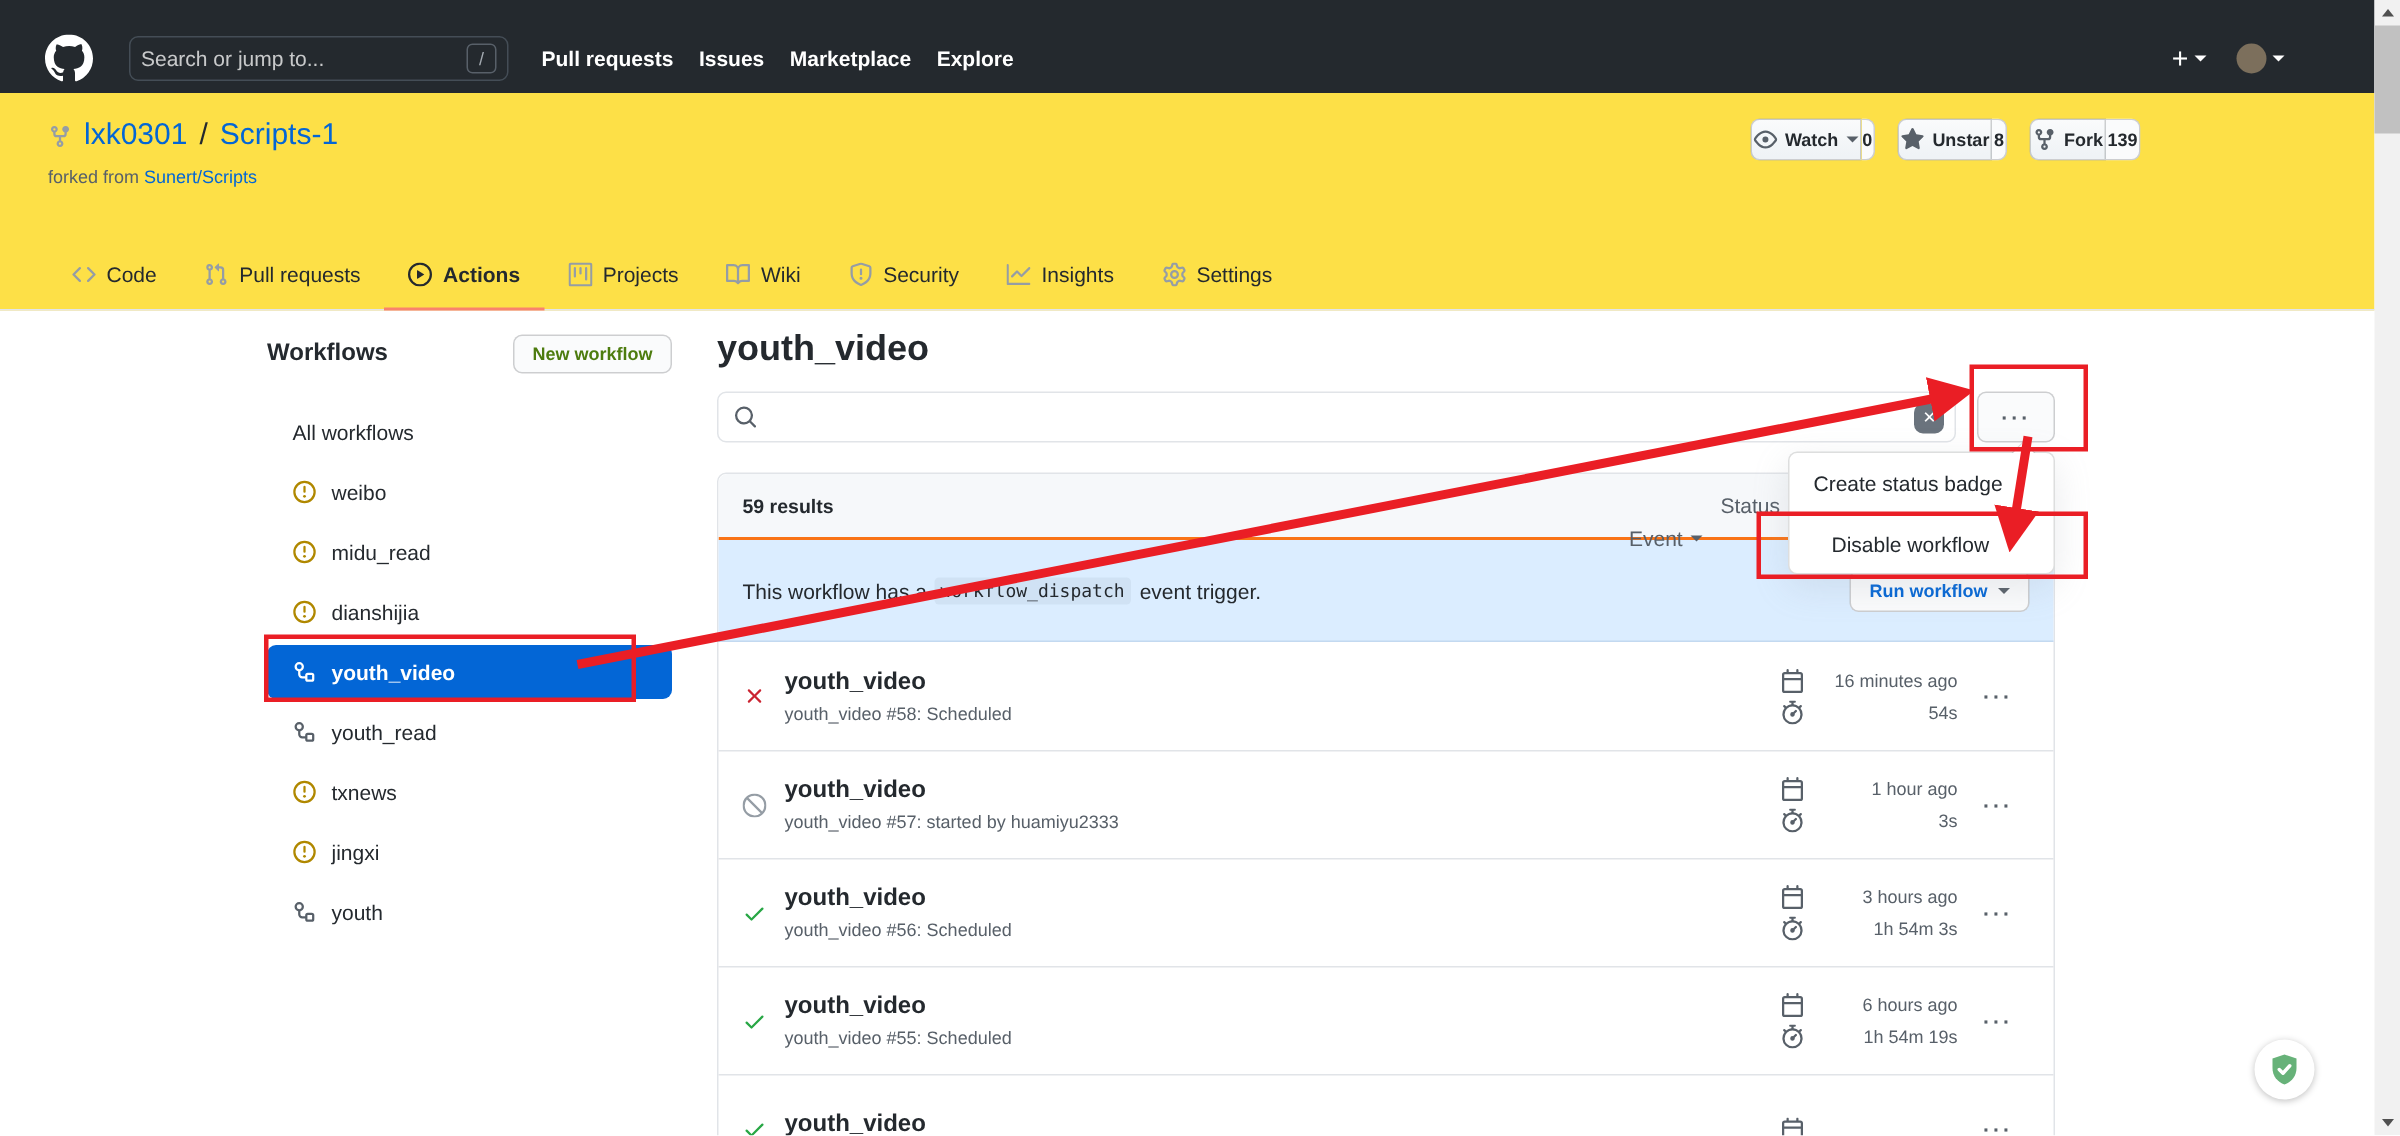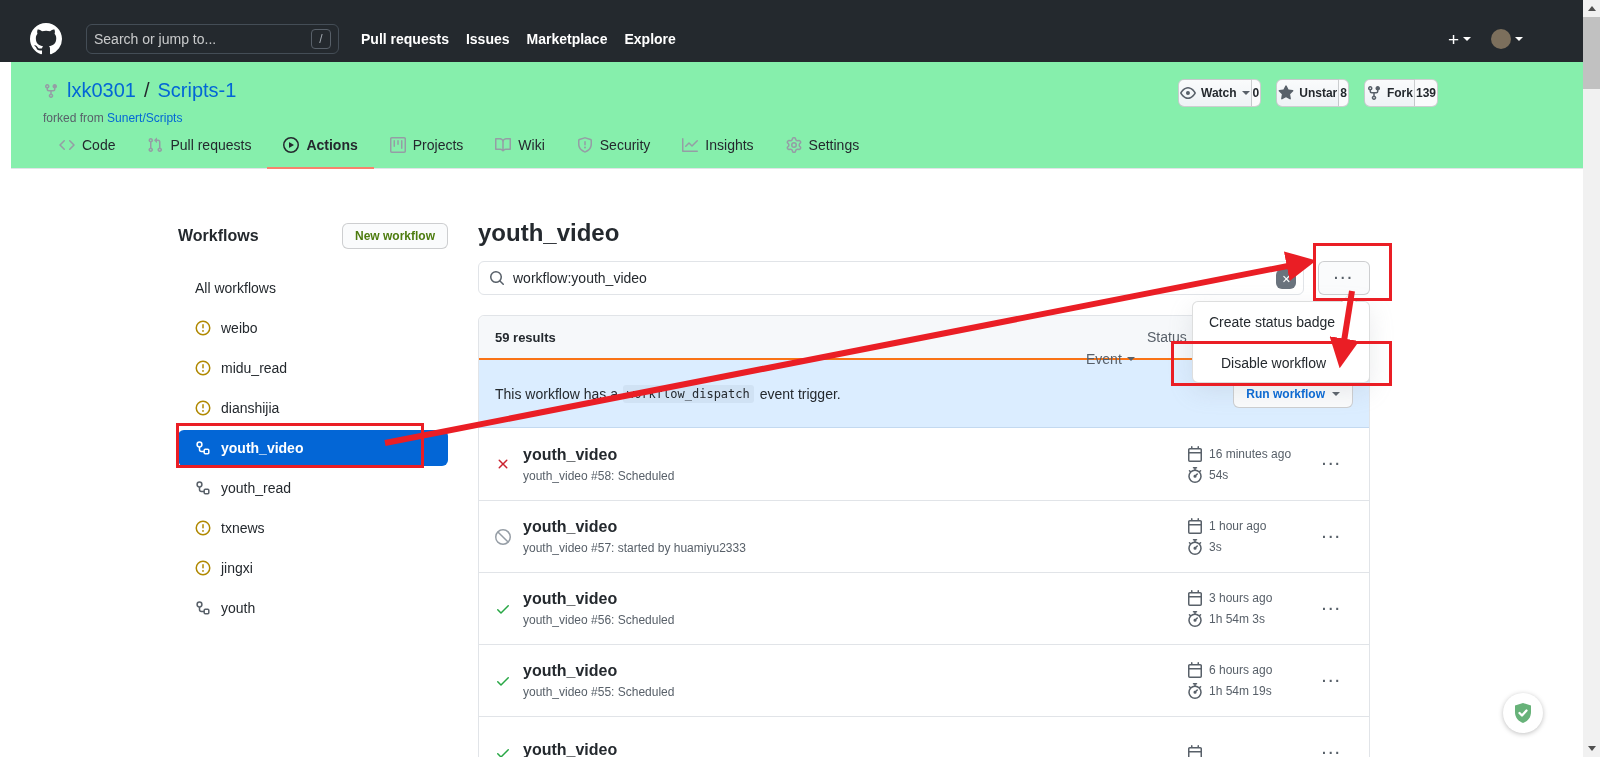--- a/index.html
+++ b/index.html
@@ -29,21 +29,21 @@
   
   .scrollbar { position:absolute; right:0; top:0; width:17px; height:757px; background:#f1f1f1; z-index:60; }
   .scroll-arrow { position:absolute; left:0; width:17px; height:17px; display:flex; align-items:center;
                   justify-content:center; color:#505050; }
   .arr-up { top:0; } .arr-down { bottom:0; }
   .tri-up { width:0;height:0;border-left:4px solid transparent;border-right:4px solid transparent;border-bottom:5px solid #505050; }
   .tri-dn { width:0;height:0;border-left:4px solid transparent;border-right:4px solid transparent;border-top:5px solid #505050; }
   .scroll-thumb { position:absolute; top:17px; left:0; width:17px; height:72px; background:#c1c1c1; }
 
   
-  .repo-header { position:absolute; top:62px; left:11px; width:1583px; height:107px; background:#86efac;
+  .repo-header { position:absolute; top:62px; left:0; width:1583px; height:145px; background:#fde047;
                  border-bottom:1px solid #e1e4e8; }
   .repo-title-row { position:absolute; top:17px; left:32px; display:flex; align-items:center; gap:8px; font-size:20px; }
   .repo-title-row a { color:#0366d6; text-decoration:none; }
   .repo-title-row .sep { color:#24292e; }
   .repo-name { font-weight:400; }
   .forked-line { position:absolute; top:49px; left:32px; font-size:12px; color:#586069; }
   .forked-line a { color:#0366d6; text-decoration:none; }
 
   .social-buttons { position:absolute; top:17px; left:1167px; display:flex; gap:15px; }
   .btn-social { display:flex; font-size:12px; font-weight:700; color:#24292e; cursor:pointer; }
@@ -106,21 +106,21 @@
                       font-family:"Liberation Sans", sans-serif; }
   .run-workflow-btn .caret { color:#586069; }
 
   .run-row { height:72px; display:flex; align-items:center; padding:0 16px; }
   .run-row + .run-row { border-top:1px solid #e1e4e8; }
   .run-status { width:16px; height:16px; flex:0 0 16px; margin-right:12px; }
   .run-main { display:flex; flex-direction:column; gap:5px; }
   .run-title { font-size:16px; font-weight:700; color:#24292e; text-decoration:none; cursor:pointer; }
   .run-sub { font-size:12px; color:#586069; }
   .run-meta { margin-left:auto; width:118px; display:flex; flex-direction:column; gap:5px; font-size:12px; color:#586069; }
-  .meta-line { display:flex; align-items:center; gap:6px; }
+  .meta-line { display:flex; align-items:center; gap:6px;justify-content:space-between; }
   .meta-line svg { flex:0 0 16px; }
   .kebab-dots { width:42px; border:none; background:transparent; color:#586069; font-size:14px; font-weight:700;
                 letter-spacing:2px; text-align:center; cursor:pointer; margin-left:6px; }
 
   
   .dropdown-menu { position:absolute; left:1192px; top:301px; width:178px; background:#fff;
                    border:1px solid rgba(27,31,35,.15); border-radius:6px; z-index:30;
                    box-shadow:0 8px 24px rgba(149,157,165,.2); }
   .dropdown-menu::before { content:""; position:absolute; top:-8px; left:148px; border:8px solid transparent;
                            border-top:none; border-bottom:8px solid rgba(27,31,35,.15); }
@@ -348,21 +348,20 @@
   </div>
 
   <div class="main">
     <h1 class="main-title">youth_video</h1>
 
     <div class="filter-row">
       <div class="filter-input-wrap">
         <svg viewBox="0 0 16 16" width="16" height="16" fill="#586069">
             <path d="M10.68 11.74a6 6 0 0 1-7.922-8.982 6 6 0 0 1 8.982 7.922l3.04 3.04a.749.749 0 0 1-.326 1.275.749.749 0 0 1-.734-.215ZM11.5 7a4.499 4.499 0 1 0-8.997 0A4.499 4.499 0 0 0 11.5 7Z"></path>
           </svg>
-        <input type="text" value="workflow:youth_video" style="">
         <button class="clear-btn">✕</button>
       </div>
       <button class="kebab-btn">···</button>
     </div>
 
     <div class="results-box">
       <div class="results-head">
         <span class="results-count">59 results</span>
         <span class="head-filter f-event">
           <span>Event</span>

